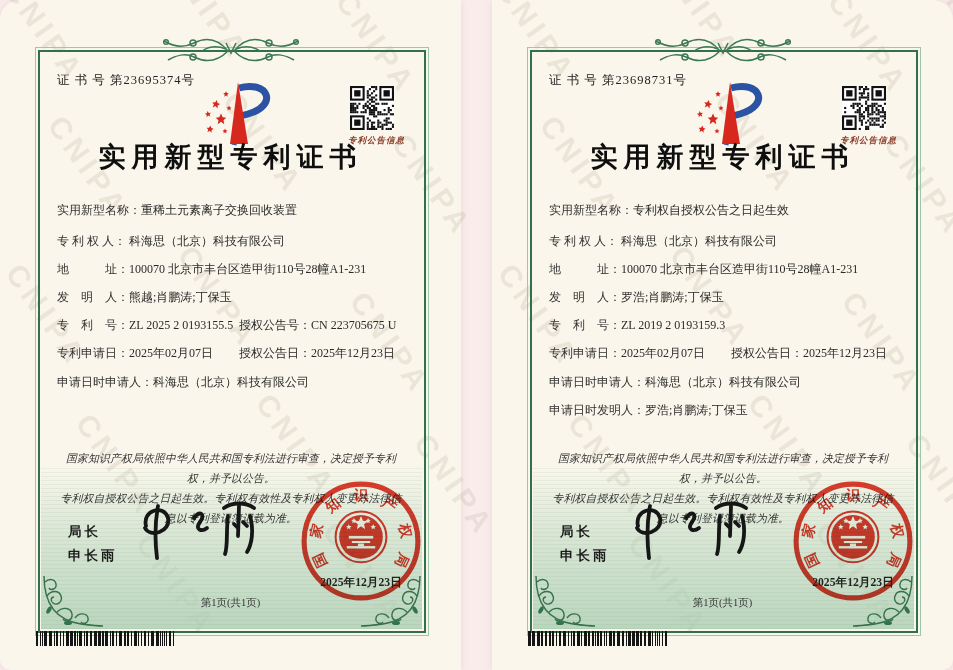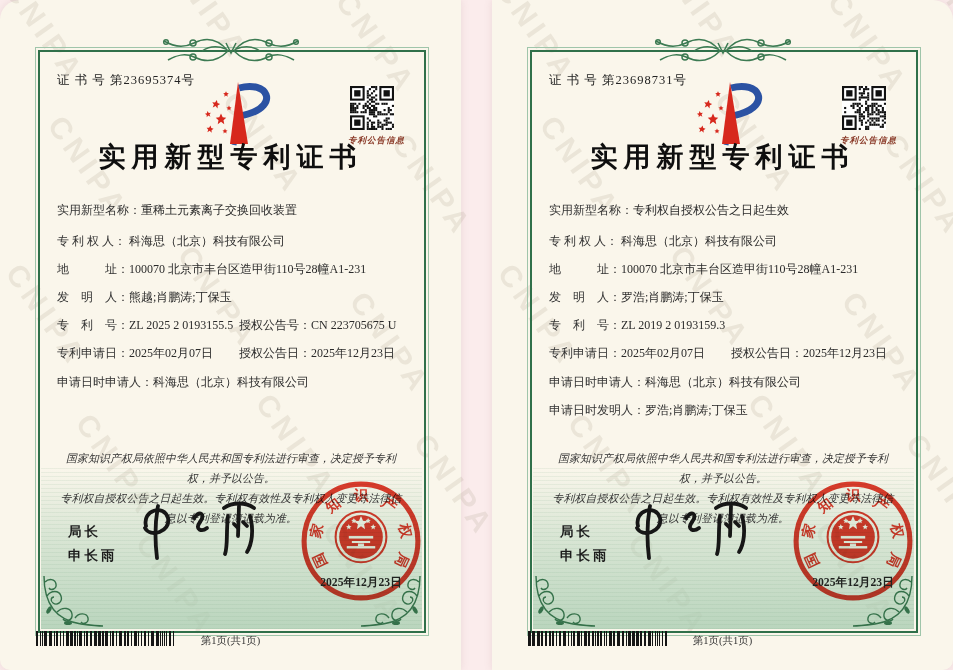--- a/index.html
+++ b/index.html
@@ -60,21 +60,21 @@
     font-size:10.8px;line-height:1.85;color:#333;font-style:italic;
     text-align:center;letter-spacing:.2px;
   }
   .director{
     position:absolute;left:68px;top:520px;z-index:6;
     font-family:"Liberation Sans","DejaVu Sans",sans-serif;
     font-weight:bold;font-size:13.5px;line-height:1.8;letter-spacing:3px;color:#1c1c1c;
   }
   .sig{position:absolute;left:128px;top:492px;z-index:6;}
   .seal{position:absolute;left:298px;top:478px;z-index:7;mix-blend-mode:multiply;opacity:.95;}
-  .pagenum{position:absolute;top:596px;left:0;width:100%;z-index:5;text-align:center;font-size:10.5px;color:#333;margin-top:38px;}
+  .pagenum{position:absolute;top:596px;left:0;width:100%;z-index:5;text-align:center;font-size:10.5px;color:#333;}
   .barcode{position:absolute;left:36px;top:631px;height:15px;z-index:5;display:flex;align-items:stretch;}
   .bar{background:#151515;flex:none;}
 </style>
 </head>
 <body>
 
 <span class="wm" style="left:-20px;top:-14px;z-index:0;">CNIPA</span>
 <span class="wm" style="left:898px;top:-18px;z-index:0;">CNIPA</span>
 <span class="wm" style="left:-24px;top:612px;z-index:0;">CNIPA</span>
 <span class="wm" style="left:890px;top:606px;z-index:0;">CNIPA</span>

